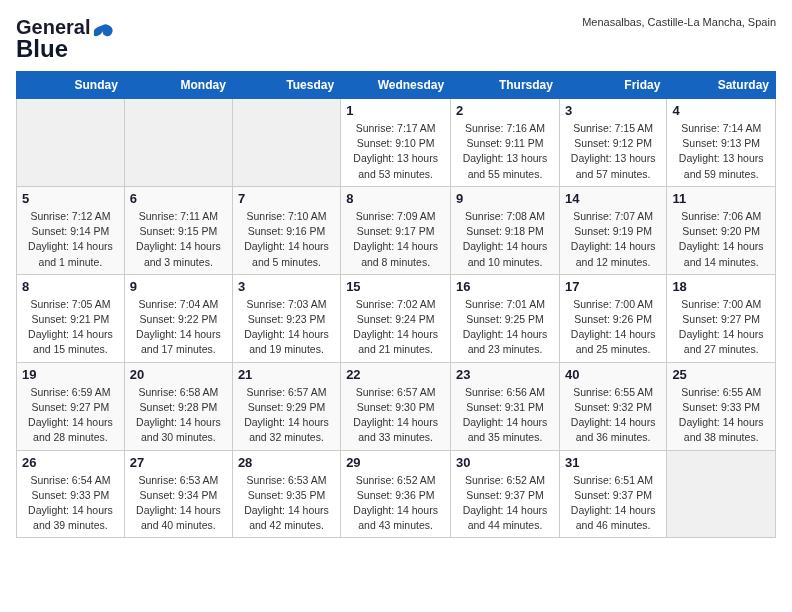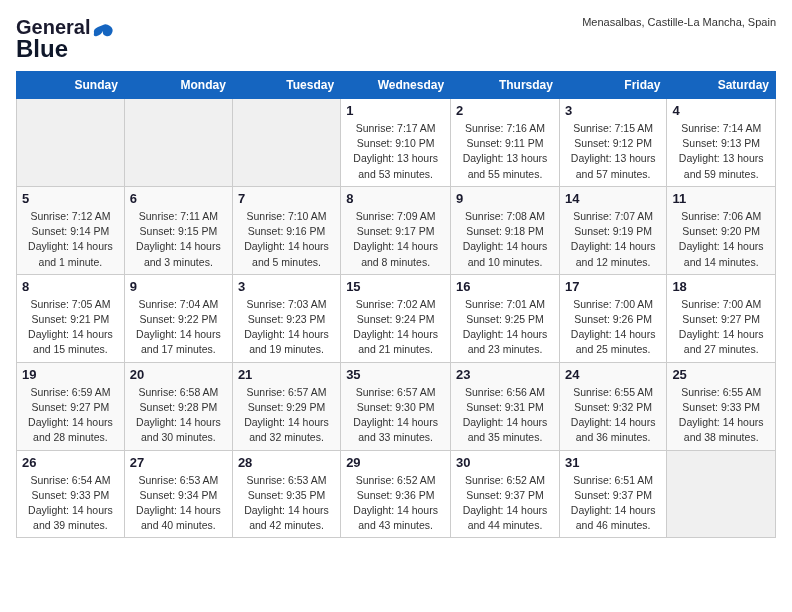--- a/index.html
+++ b/index.html
@@ -194,29 +194,29 @@
         </td>
         <td>
           <span class="day-num">20</span>
           <div class="day-info">Sunrise: 6:58 AM<br>Sunset: 9:28 PM<br>Daylight: 14 hours and 30 minutes.</div>
         </td>
         <td>
           <span class="day-num">21</span>
           <div class="day-info">Sunrise: 6:57 AM<br>Sunset: 9:29 PM<br>Daylight: 14 hours and 32 minutes.</div>
         </td>
         <td>
-          <span class="day-num">35</span>
+          <span class="day-num">22</span>
           <div class="day-info">Sunrise: 6:57 AM<br>Sunset: 9:30 PM<br>Daylight: 14 hours and 33 minutes.</div>
         </td>
         <td>
           <span class="day-num">23</span>
           <div class="day-info">Sunrise: 6:56 AM<br>Sunset: 9:31 PM<br>Daylight: 14 hours and 35 minutes.</div>
         </td>
         <td>
-          <span class="day-num">24</span>
+          <span class="day-num">40</span>
           <div class="day-info">Sunrise: 6:55 AM<br>Sunset: 9:32 PM<br>Daylight: 14 hours and 36 minutes.</div>
         </td>
         <td>
           <span class="day-num">25</span>
           <div class="day-info">Sunrise: 6:55 AM<br>Sunset: 9:33 PM<br>Daylight: 14 hours and 38 minutes.</div>
         </td>
       </tr>
       <tr>
         <td>
           <span class="day-num">26</span>

